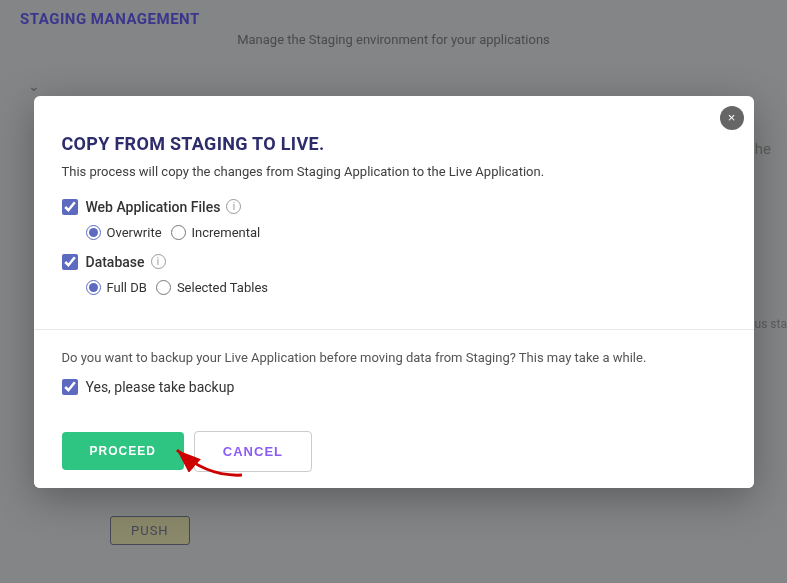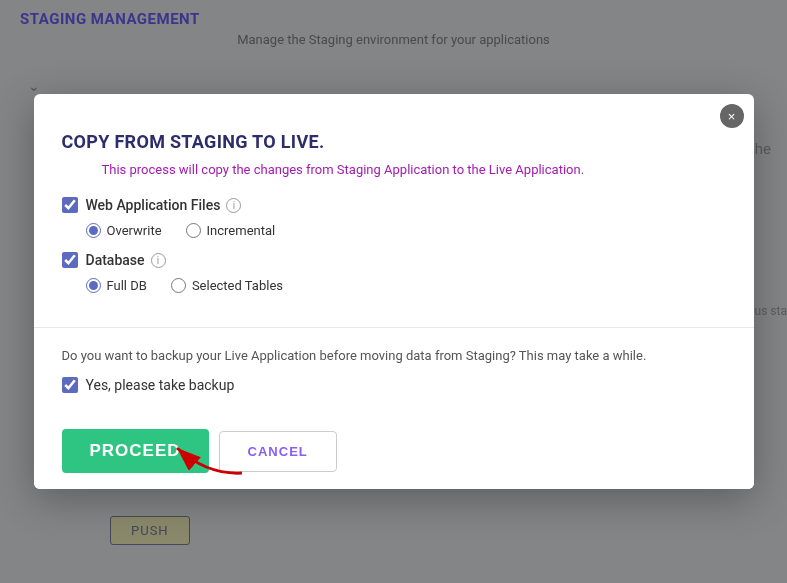--- a/index.html
+++ b/index.html
@@ -34,21 +34,21 @@
     .bg-right-text {
       position: absolute;
       right: 16px;
       top: 140px;
       color: #aaa;
       font-size: 15px;
     }
     .bg-right-status {
       position: absolute;
       right: 0;
-      top: 304px;
+      top: 317px;
       color: #aaa;
       font-size: 12px;
     }
     .bg-left-chevron {
       position: absolute;
       left: 28px;
       top: 78px;
       color: #999;
       font-size: 14px;
     }
@@ -111,23 +111,22 @@
     .modal-title {
       font-size: 18px;
       font-weight: 700;
       color: #2d2d6b;
       margin-bottom: 10px;
       letter-spacing: 0.3px;
     }
 
     .modal-desc {
       font-size: 13px;
-      color: #a21caf;
+      color: #404040;
       margin-bottom: 20px;
-      margin-left: 40px;
     }
 
     
     .checkbox-row {
       display: flex;
       align-items: center;
       margin-bottom: 10px;
     }
     .checkbox-row input[type="checkbox"] {
       width: 16px;
@@ -152,21 +151,21 @@
       color: #999;
       font-size: 10px;
       margin-left: 6px;
       cursor: pointer;
     }
 
     
     .radio-group {
       display: flex;
       align-items: center;
-      gap: 24px;
+      gap: 9px;
       margin-left: 24px;
       margin-bottom: 14px;
     }
     .radio-option {
       display: flex;
       align-items: center;
       gap: 6px;
       font-size: 13px;
       color: #333;
       cursor: pointer;
@@ -216,21 +215,21 @@
       align-items: center;
       gap: 10px;
       position: relative;
     }
 
     .btn-proceed {
       background: #2ec482;
       color: white;
       border: none;
       padding: 12px 28px;
-      font-size: 17px;
+      font-size: 12px;
       font-weight: 700;
       letter-spacing: 1px;
       border-radius: 4px;
       cursor: pointer;
       text-transform: uppercase;
     }
 
     .btn-cancel {
       background: white;
       color: #8b5cf6;

